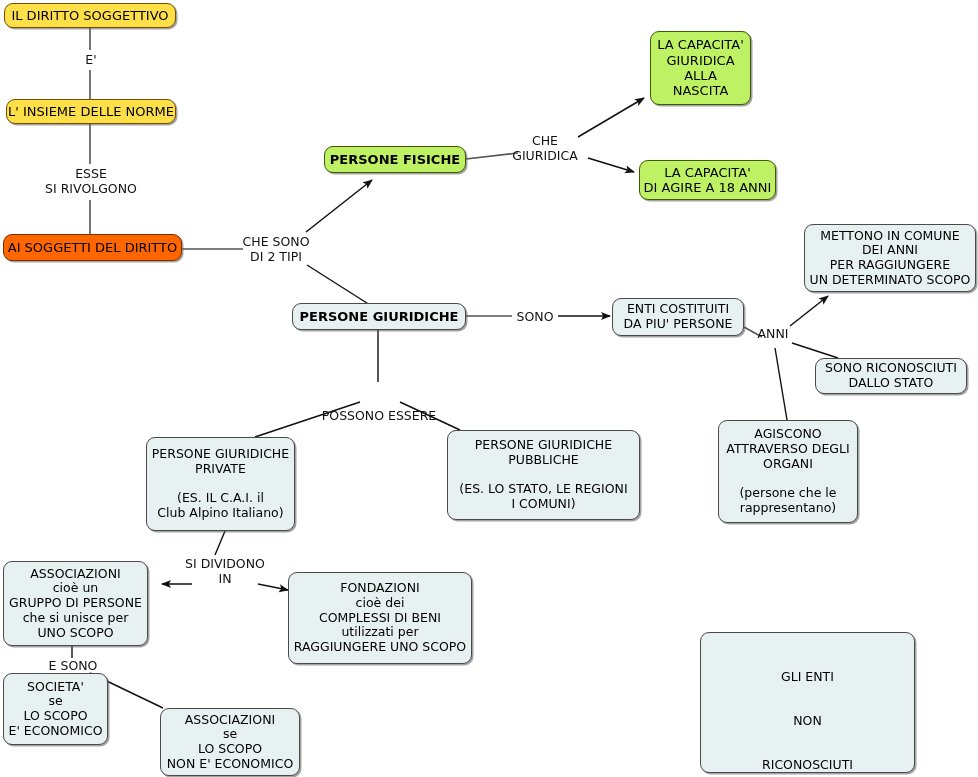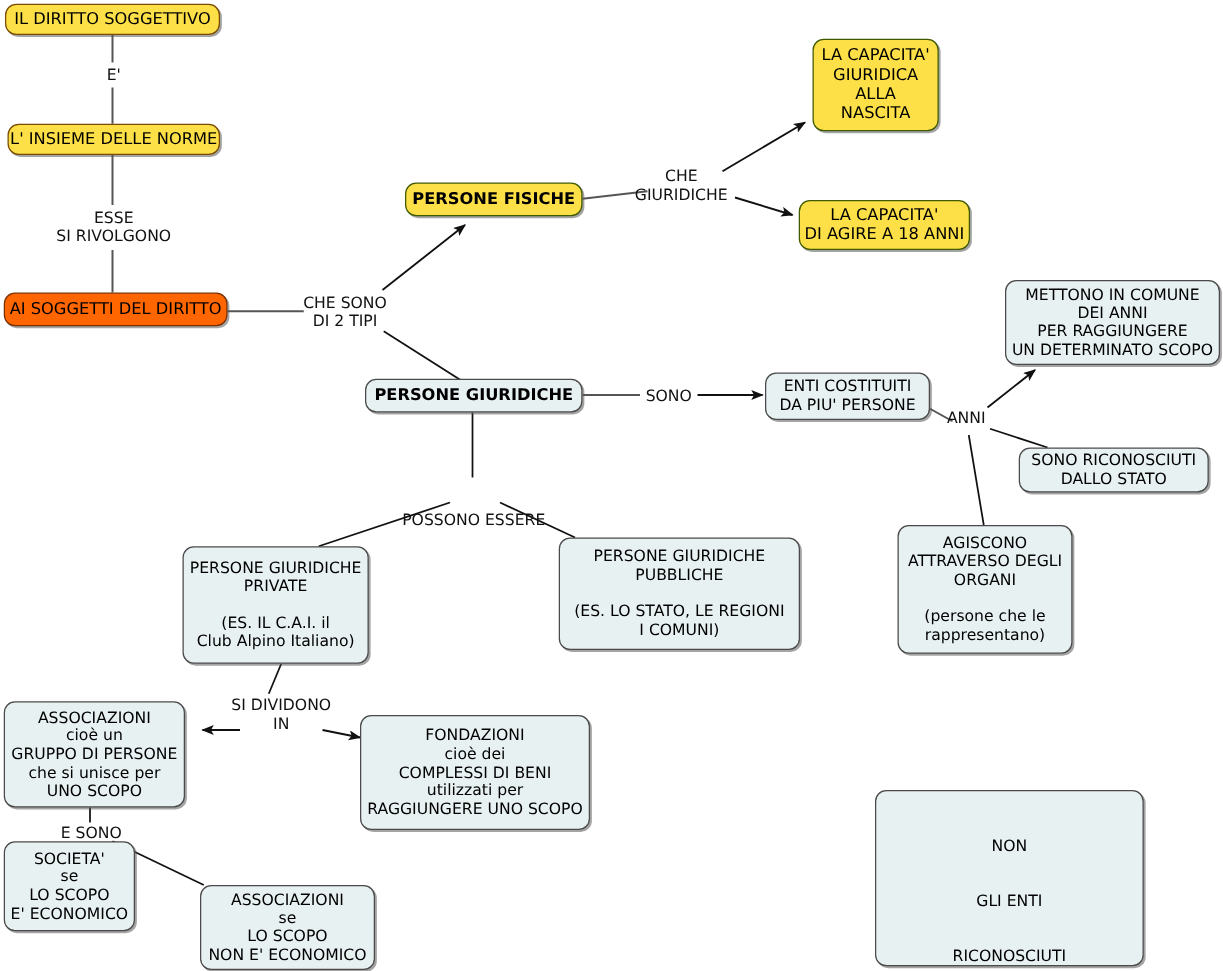--- a/index.html
+++ b/index.html
@@ -42,21 +42,21 @@
     background: #fde047;
     border-color: #7a4a00;
     font-size: 13px;
   }
   .node.orange-dark {
     background: #ff6600;
     border-color: #7a3000;
     font-size: 13px;
   }
   .node.green {
-    background: #fde047;
+    background: #bef264;
     border-color: #3f5a00;
     font-size: 13px;
   }
   .node.green.bold {
     font-weight: bold;
   }
   .node.blue {
     background: #e8f1f2;
     border-color: #4a4a4a;
     font-size: 12.5px;
@@ -150,21 +150,21 @@
 SI RIVOLGONO</div>
 
   <div class="node orange-dark" style="left:3px; top:234px; width:179px; height:27px;">AI SOGGETTI DEL DIRITTO</div>
 
   <div class="edge-label" style="left:241px; top:234px; width:70px;">CHE SONO
 DI 2 TIPI</div>
 
   <div class="node green bold" style="left:324px; top:146px; width:142px; height:27px;">PERSONE FISICHE</div>
 
   <div class="edge-label" style="left:500px; top:133px; width:90px;">CHE
-GIURIDICHE</div>
+GIURIDICA</div>
 
   <div class="node green" style="left:650px; top:31px; width:101px; height:74px;">LA CAPACITA'
 GIURIDICA
 ALLA
 NASCITA</div>
 
   <div class="node green" style="left:639px; top:160px; width:137px; height:40px;">LA CAPACITA'
 DI AGIRE A 18 ANNI</div>
 
   <div class="node blue bold" style="left:292px; top:303px; width:174px; height:27px;">PERSONE GIURIDICHE</div>
@@ -226,22 +226,22 @@
 se
 LO SCOPO
 E' ECONOMICO</div>
 
   <div class="node blue" style="left:160px; top:708px; width:140px; height:68px;">ASSOCIAZIONI
 se
 LO SCOPO
 NON E' ECONOMICO</div>
 
   <div class="node blue" style="left:700px; top:632px; width:215px; height:141px; display:block; padding-top:7px;">
+    <div>GLI ENTI</div>
     <div>NON</div>
-    <div>GLI ENTI</div>
     <div>RICONOSCIUTI</div>
     
     
     
     
     
     
   </div>
 
 </div>

